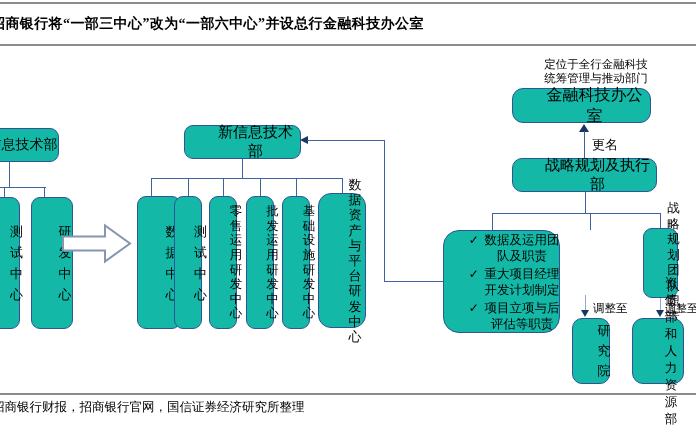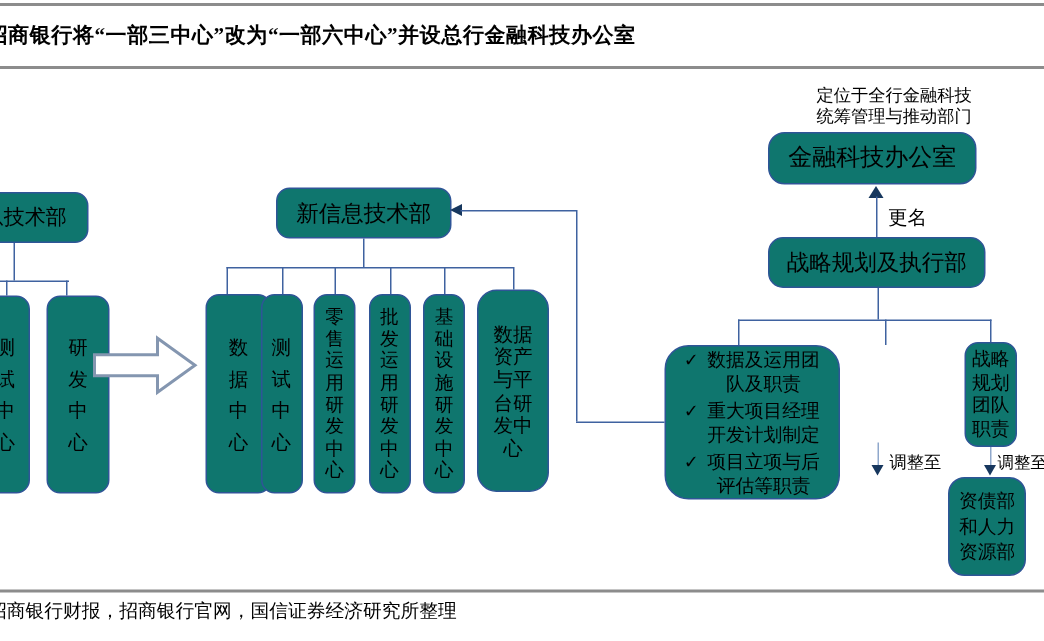--- a/index.html
+++ b/index.html
@@ -4,23 +4,24 @@
 <style>
   html,body{margin:0;padding:0;background:#fff;}
   #stage{
     position:relative;width:696px;height:427px;background:#fff;overflow:hidden;
     font-family:"Liberation Serif",serif;color:#000;
   }
   .rule{position:absolute;left:0;width:696px;height:2px;background:#8c8c8c;}
   .title{position:absolute;white-space:nowrap;font-weight:bold;font-size:14px;letter-spacing:0.4px;}
   .footer{position:absolute;white-space:nowrap;font-size:12.5px;}
   .box{
-    position:absolute;box-sizing:border-box;background:#0f766e;
+    position:absolute;box-sizing:border-box;background:#14b8a6;
     border:1.5px solid #2f5597;display:flex;align-items:center;justify-content:center;
     text-align:center;
+    padding-left:26px;
   }
   .rbox{border-radius:9px;}
   .vtext{word-break:break-all;line-height:21px;font-size:13px;width:1.05em;}
   .vtext8{word-break:break-all;line-height:14.6px;font-size:12.5px;width:1.05em;}
   .vtext2col{word-break:break-all;line-height:15.2px;font-size:13px;width:2.1em;}
   .hline,.vline{position:absolute;background:#3f62a0;}
   .hline{height:1.3px;}
   .vline{width:1.3px;}
   .lline{background:#8fa8cc;}
   .arr{position:absolute;width:0;height:0;}
@@ -130,17 +131,20 @@
   </div>
 
   <div class="vline lline" style="left:584.5px;top:295px;height:16px;"></div>
   <div class="arr arr-down" style="left:581px;top:310px;"></div>
   <div class="smalllabel" style="left:593px;top:301px;">调整至</div>
 
   <div class="vline lline" style="left:659.5px;top:298px;height:13px;"></div>
   <div class="arr arr-down" style="left:656px;top:310px;"></div>
   <div class="smalllabel" style="left:665px;top:301px;font-size:11px;">调整至</div>
 
+  <div class="box" style="left:572px;top:318px;width:38px;height:66px;border-radius:10px;">
+    <div style="font-size:13px;line-height:20px;width:1.05em;word-break:break-all;">研究院</div>
+  </div>
   <div class="box" style="left:632px;top:318px;width:52px;height:66px;border-radius:11px;">
     <div style="font-size:12.5px;line-height:17px;width:3.15em;word-break:break-all;">资债部和人力资源部</div>
   </div>
 
 </div>
 
 </body></html>

